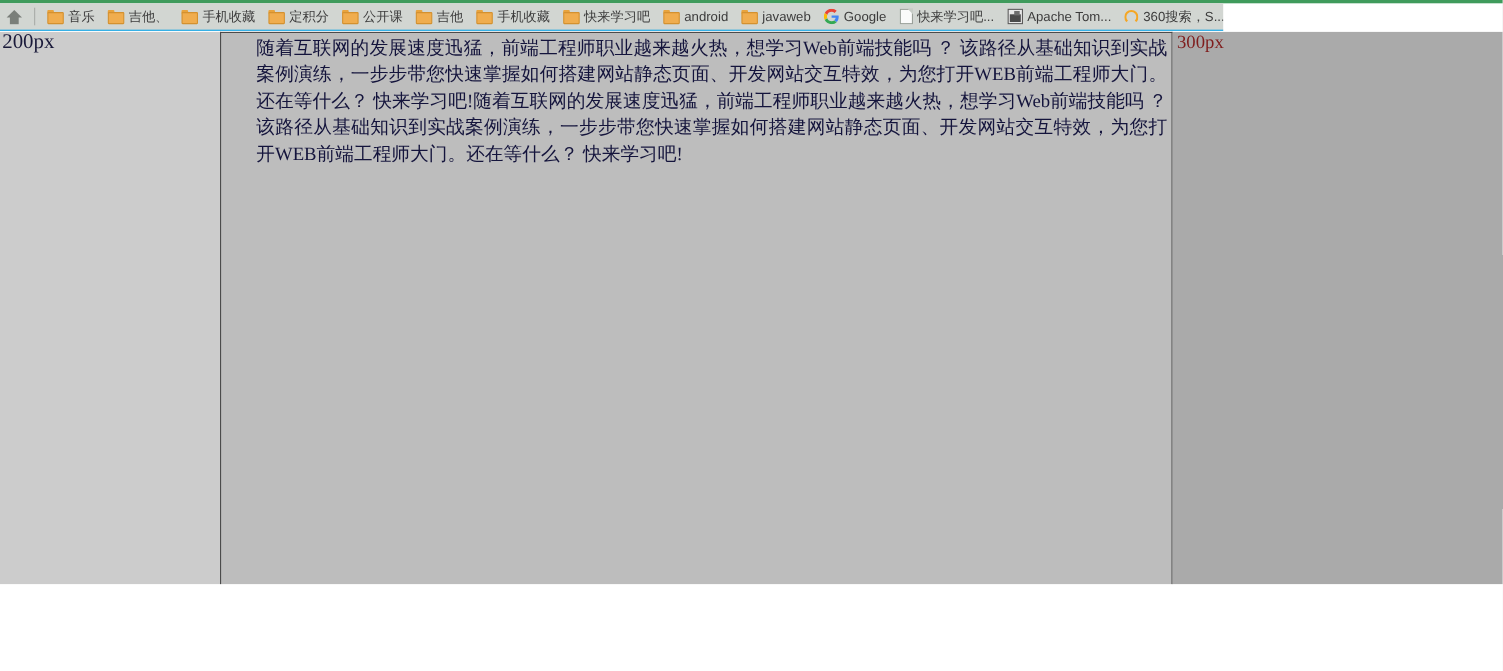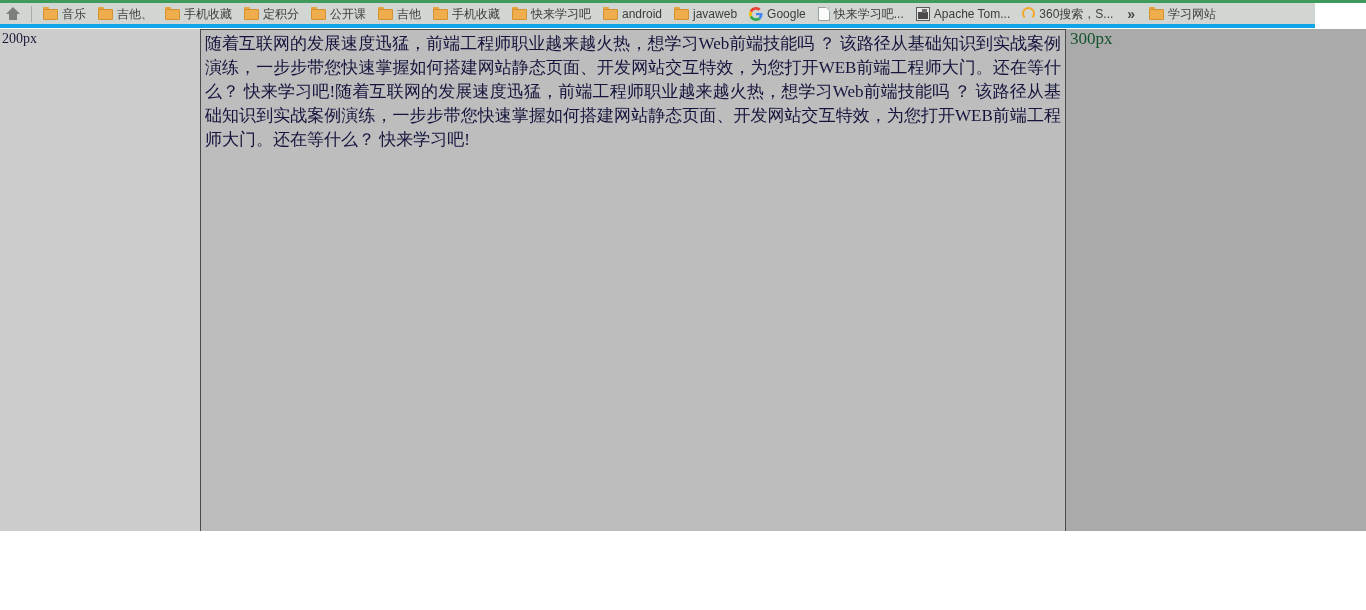--- a/index.html
+++ b/index.html
@@ -20,24 +20,24 @@
     left: 0; top: 0;
     width: 1366px;
     height: 3px;
     background: #3f9b5c;
   }
 
   
   #bookmark-bar {
     position: absolute;
     left: 0; top: 3px;
-    width: 1315px;
+    width: 1112px;
     height: 25px;
     background: #d2d6d2;
-    border-bottom: 4px solid #0ea5e9;
+    border-bottom: 1px solid #0ea5e9;
     box-sizing: border-box;
     display: flex;
     align-items: center;
     white-space: nowrap;
     overflow: hidden;
   }
   .bm-item {
     display: inline-flex;
     align-items: center;
     height: 20px;
@@ -197,38 +197,39 @@
     left: 0; top: 0;
     width: 200px;
     height: 502px;
     background: #cccccc;
     box-sizing: border-box;
   }
   #left-box-label {
     position: absolute;
     left: 2px; top: 0px;
     font-family: "Liberation Serif", serif;
-    font-size: 14px;
+    font-size: 19px;
     color: #1a1a3a;
     line-height: 20px;
     white-space: nowrap;
   }
 
   
   #content-box {
     position: absolute;
     left: 200px; top: 0;
     width: 866px;
     height: 502px;
     background: #bdbdbd;
     border-top: 1px solid #4b4b4b;
     border-left: 1px solid #4b4b4b;
     border-right: 1px solid #4b4b4b;
     box-sizing: border-box;
     overflow: hidden;
+    padding-left: 28px;
   }
   #content-text {
     padding: 2px 4px 0 4px;
     font-family: "Liberation Serif", serif;
     font-size: 17px;
     line-height: 24px;
     color: #14143c;
     text-align: justify;
     letter-spacing: 0px;
     word-break: break-all;
@@ -240,21 +241,21 @@
     left: 1066px; top: 0;
     width: 300px;
     height: 502px;
     background: #aaaaaa;
   }
   #right-box-label {
     position: absolute;
     left: 1070px; top: 0px;
     font-family: "Liberation Serif", serif;
     font-size: 17px;
-    color: #14532d;
+    color: #7f1d1d;
     line-height: 20px;
     white-space: nowrap;
     z-index: 5;
   }
 </style>
 </head>
 <body>
 
 <div id="top-accent"></div>
 

